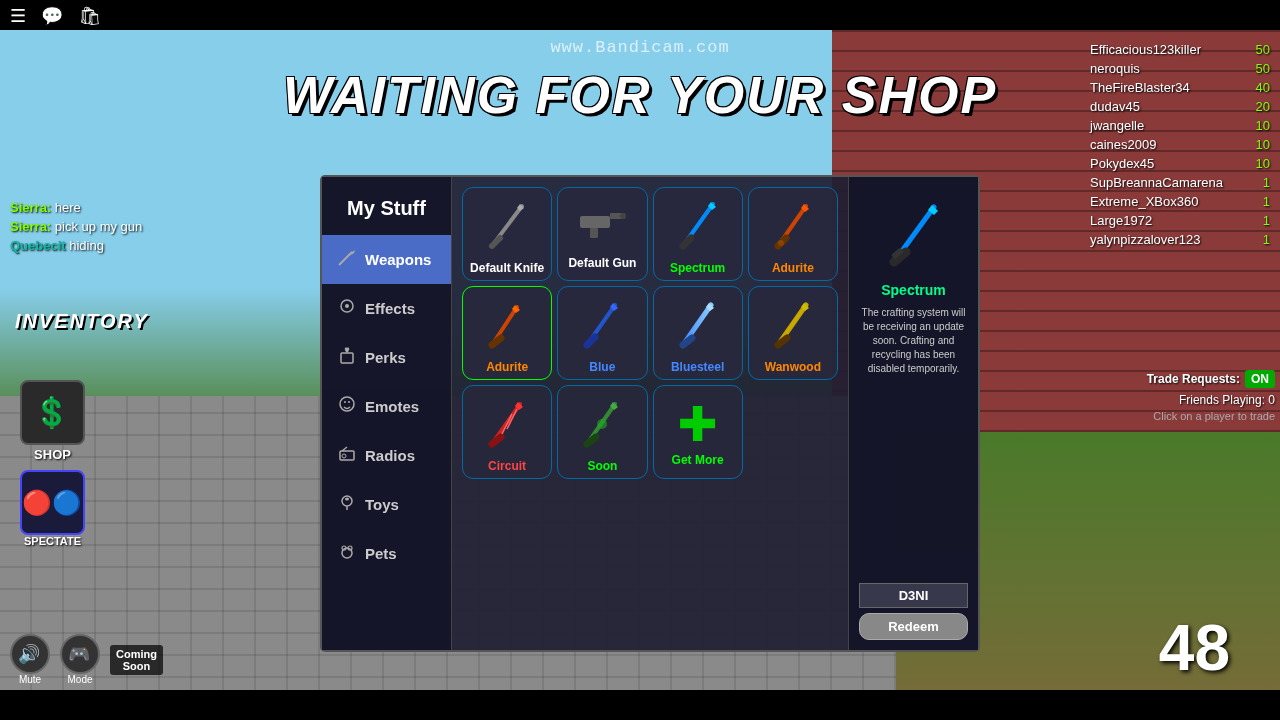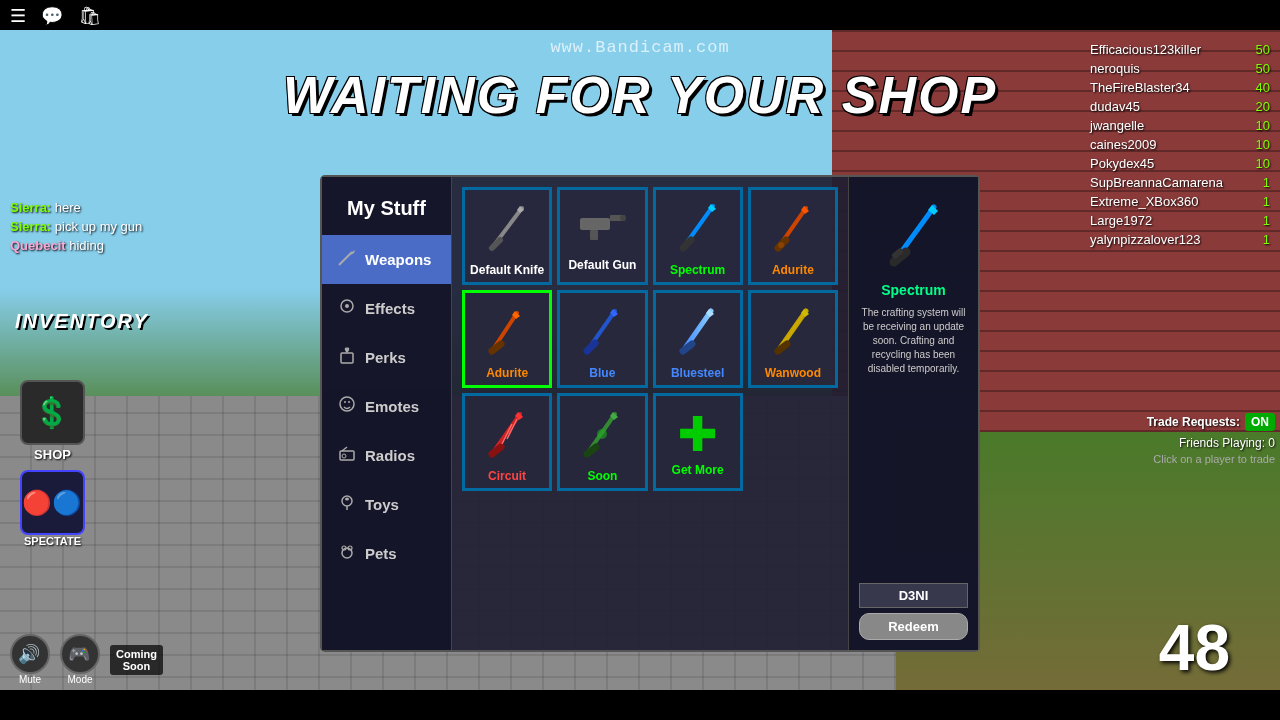--- a/index.html
+++ b/index.html
@@ -336,22 +336,22 @@
       padding: 10px;
       display: grid;
       grid-template-columns: repeat(4, 1fr);
       grid-template-rows: repeat(3, auto);
       gap: 5px;
       align-content: start;
     }
 
     .item-cell {
       background: rgba(40,40,60,0.8);
-      border: 3px solid #0369a1;
-      border-radius: 0;
+      border: 1px solid #0369a1;
+      border-radius: 11px;
       padding: 8px 5px 5px;
       text-align: center;
       cursor: pointer;
       display: flex;
       flex-direction: column;
       align-items: center;
       justify-content: center;
       min-height: 90px;
     }
 
@@ -452,21 +452,21 @@
 <div class="chat-area">
   <div class="chat-message">
     <span class="chat-name">Sierra:</span>
     <span> here</span>
   </div>
   <div class="chat-message">
     <span class="chat-name">Sierra:</span>
     <span> pick up my gun</span>
   </div>
   <div class="chat-message">
-    <span class="chat-name" style="color:#f9a8d4;">Quebecit</span>
+    <span class="chat-name" style="color:#14b8a6;">Quebecit</span>
     <span> hiding</span>
   </div>
 </div>
 
 <div style="position:absolute;left:15px;top:310px;z-index:50;">
   <span class="inventory-text">INVENTORY</span>
 </div>
 
 <div class="shop-btn">
   <div class="shop-circle">
@@ -523,21 +523,21 @@
     <span class="player-name">Large1972</span>
     <span class="player-score">1</span>
   </div>
   <div class="player-row">
     <span class="player-name">yalynpizzalover123</span>
     <span class="player-score">1</span>
   </div>
 </div>
 
 <div class="trade-section">
-  <div style="display:flex;align-items:center;justify-content:flex-start;margin-top:43px;">
+  <div style="display:flex;align-items:center;justify-content:flex-start;">
     <span class="trade-label">Trade Requests:</span>
     <span class="trade-on">ON</span>
   </div>
   <span class="friends-label">Friends Playing: 0</span>
   <span class="click-trade">Click on a player to trade</span>
 </div>
 
 <div class="inventory-panel">
 
   <div class="inv-sidebar">

